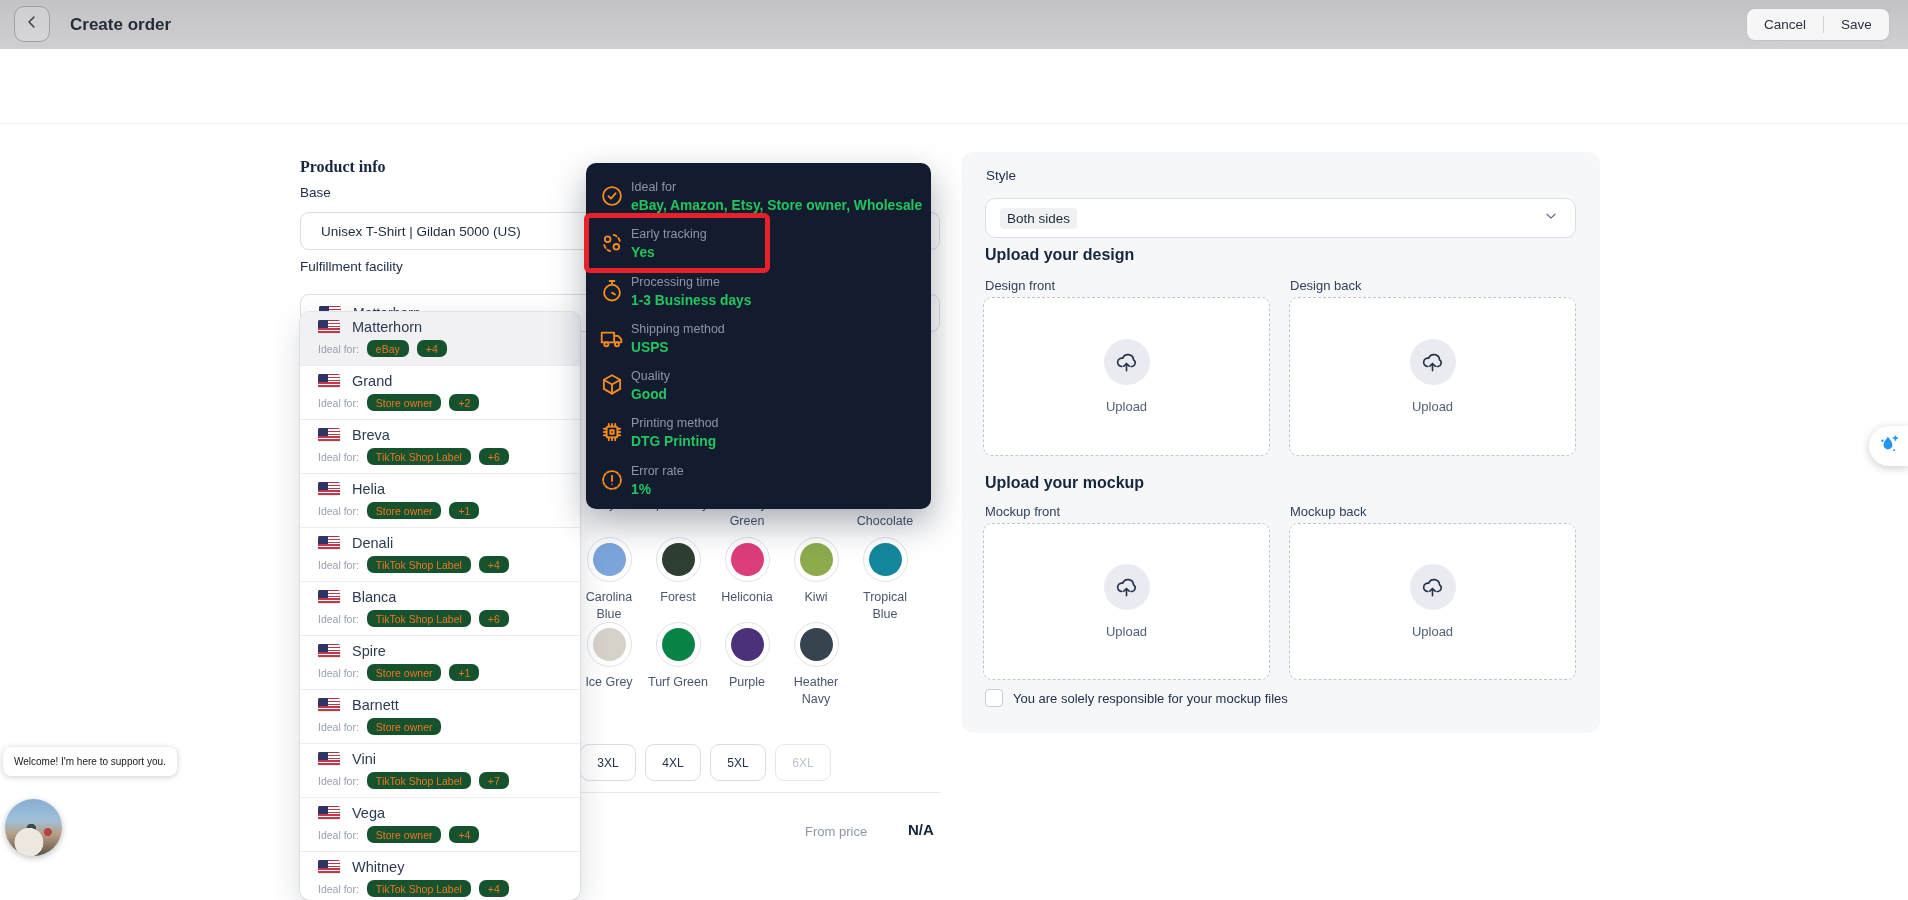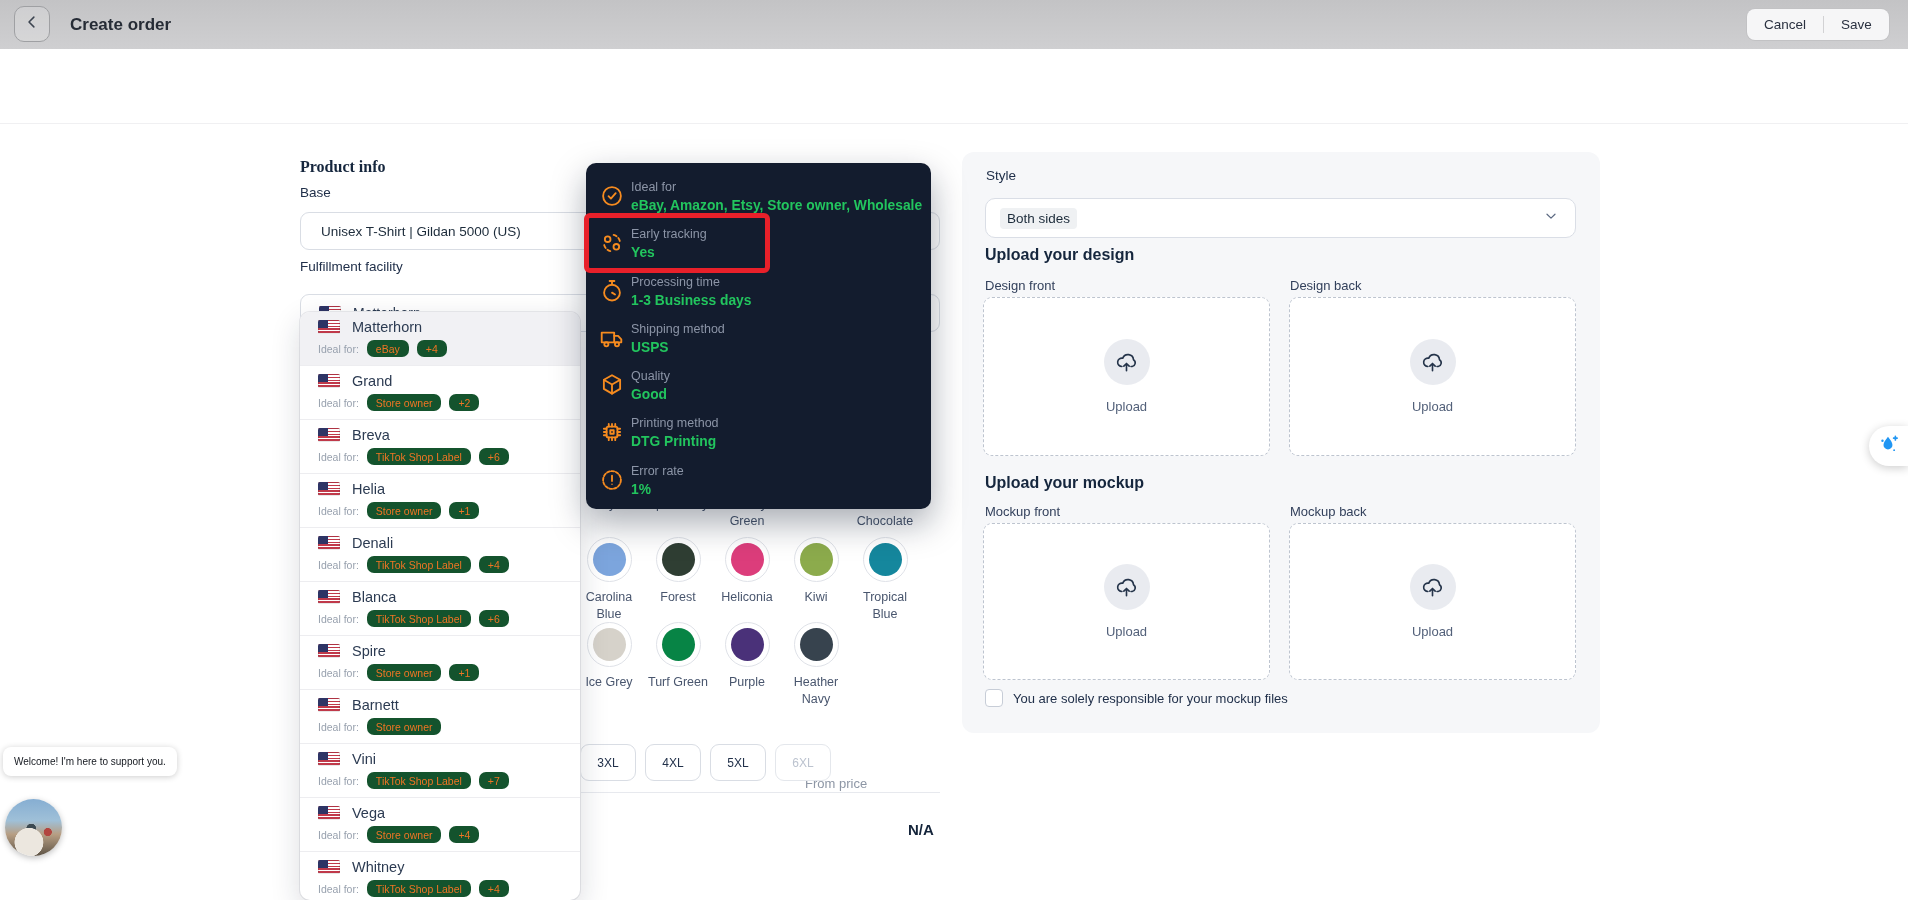--- a/index.html
+++ b/index.html
@@ -278,21 +278,21 @@
   </div>
   </div>
 
 <div class="abs hdivider" style="left:300px;top:792px;width:640px;"></div>
 <div class="abs" id="sizes-row">
     <div class="abs size-btn" style="left: 580px; top: 744px;">3XL</div>
     <div class="abs size-btn" style="left: 645px; top: 744px;">4XL</div>
     <div class="abs size-btn" style="left: 710px; top: 744px;">5XL</div>
     <div class="abs size-btn disabled" style="left: 775px; top: 744px;">6XL</div>
   </div>
-<div class="abs from-price-label" style="left:805px;top:776px;">From price</div>
+<div class="abs from-price-label" style="left:805px;top:824px;">From price</div>
 <div class="abs from-price-value" style="left:908px;top:821px;">N/A</div>
 
 <div class="abs" id="occluded-labels">
     <div class="abs occluded-label" style="left: 574px; top: 496px;">Royal</div>
     <div class="abs occluded-label" style="left: 643px; top: 496px;">Sport Grey</div>
     <div class="abs occluded-label" style="left: 712px; top: 496px;">Military Green</div>
     <div class="abs occluded-label" style="left: 781px; top: 496px;">Natural</div>
     <div class="abs occluded-label" style="left: 850px; top: 496px;">Dark Chocolate</div>
   </div>
 <div class="abs" id="swatch-row-1">

